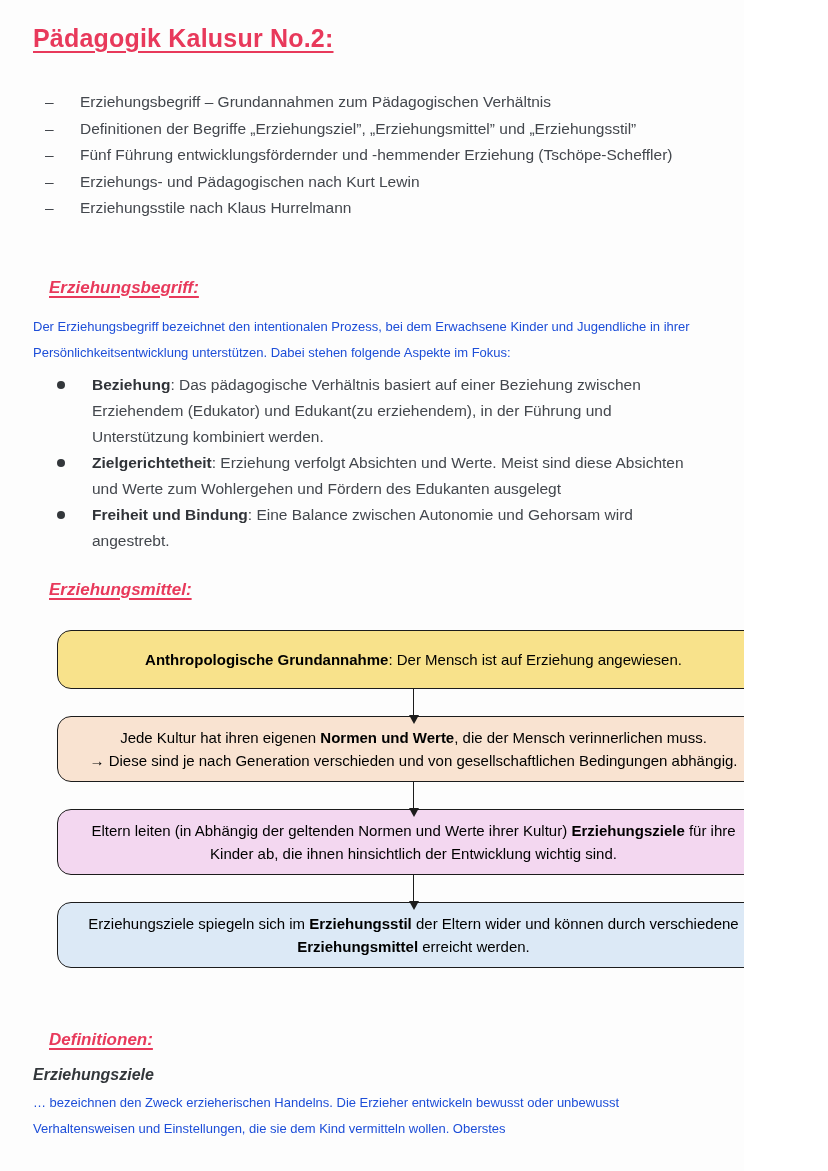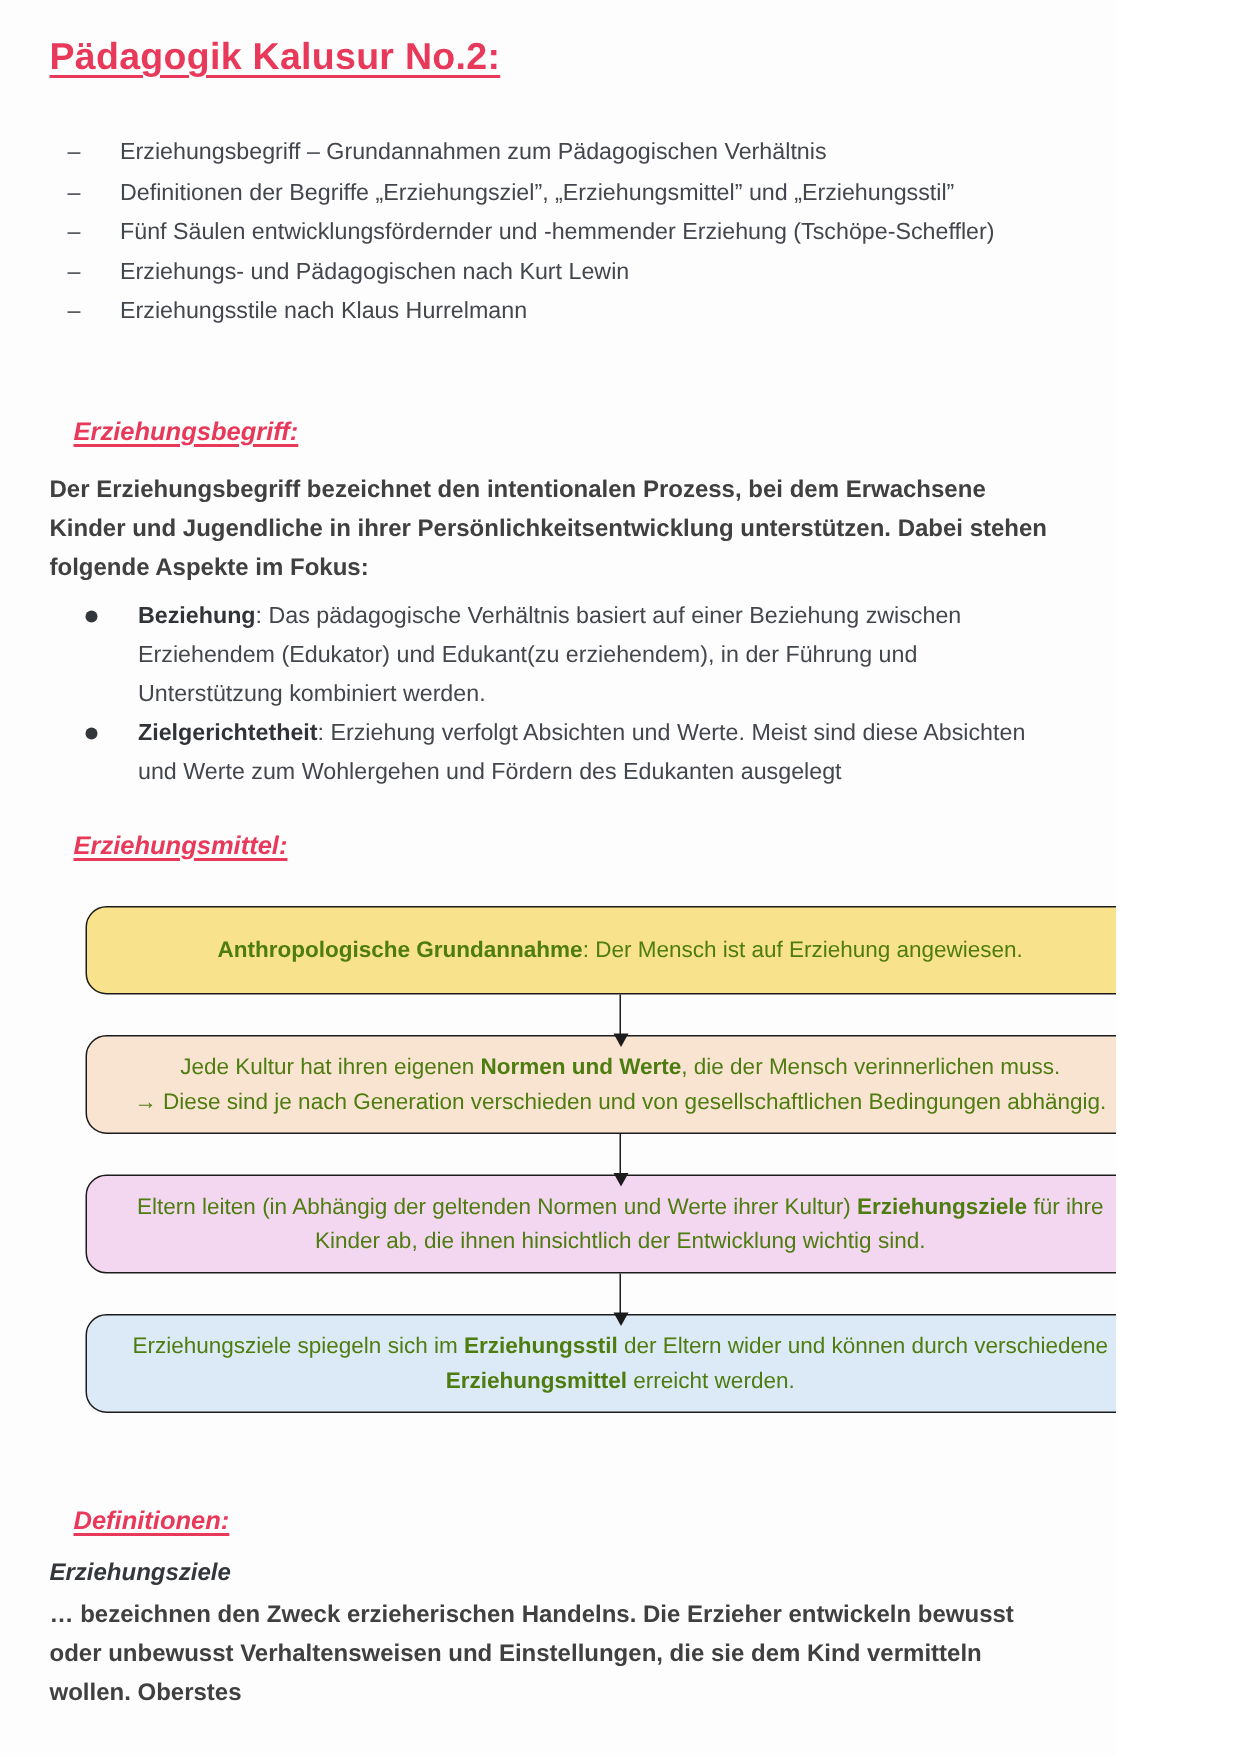--- a/index.html
+++ b/index.html
@@ -40,21 +40,21 @@
     text-underline-offset:3px;
     text-decoration-thickness:1.5px;
   }
   .head-erz{margin-top:56px;}
   .head-schluss{margin-top:26px;}
   .head-def{margin-top:62px;}
   
   p.body-par{
     margin:6px 0 0 0;
     max-width:720px;
-    font-size:16px;line-height:26px;color:#404040;font-weight:bold;
+    font-size:13px;line-height:26px;color:#1d4ed8;
   }
   
   ul.aspects{
     list-style:none;margin:6px 0 0 22px;padding:0;
     font-size:15.5px;line-height:26px;color:#43474d;
   }
   ul.aspects li{display:flex;align-items:flex-start;}
   ul.aspects .dot{
     flex:0 0 37px;position:relative;top:9px;
   }
@@ -70,21 +70,21 @@
     width:713px;
     display:flex;flex-direction:column;align-items:center;
   }
   .flow-box{
     box-sizing:border-box;
     width:713px;
     border:1.6px solid #1c1c1c;
     border-radius:14px;
     padding:9px 28px;
     font-size:15px;line-height:23px;
-    text-align:center;color:#4d7c0f;
+    text-align:center;color:#000000;
   }
   .flow-box.single{padding:17px 28px;}
   .flow-box .b{font-weight:700;}
   .flow-arrow{
     width:1.6px;height:27px;background:#1c1c1c;
     position:relative;margin:0 auto;
   }
   .flow-arrow::after{
     content:"";position:absolute;left:50%;bottom:-8px;transform:translateX(-50%);
     border-left:5px solid transparent;border-right:5px solid transparent;
@@ -107,21 +107,21 @@
       <li>
         <span class="dash">–</span>
         <span class="txt">Erziehungsbegriff – Grundannahmen zum Pädagogischen Verhältnis</span>
       </li>
       <li>
         <span class="dash">–</span>
         <span class="txt">Definitionen der Begriffe „Erziehungsziel”, „Erziehungsmittel” und „Erziehungsstil”</span>
       </li>
       <li>
         <span class="dash">–</span>
-        <span class="txt">Fünf Säulen entwicklungsfördernder und -hemmender Erziehung (Tschöpe-Scheffler)</span>
+        <span class="txt">Fünf Führung entwicklungsfördernder und -hemmender Erziehung (Tschöpe-Scheffler)</span>
       </li>
       <li>
         <span class="dash">–</span>
         <span class="txt">Erziehungs- und Pädagogischen nach Kurt Lewin</span>
       </li>
       <li>
         <span class="dash">–</span>
         <span class="txt">Erziehungsstile nach Klaus Hurrelmann</span>
       </li>
     </ul>
@@ -131,20 +131,24 @@
   <p class="body-par">Der Erziehungsbegriff bezeichnet den intentionalen Prozess, bei dem Erwachsene Kinder und Jugendliche in ihrer Persönlichkeitsentwicklung unterstützen. Dabei stehen folgende Aspekte im Fokus:</p>
 
   <ul class="aspects" id="aspect-list">
       <li>
         <span class="dot"></span>
         <span class="txt"><span class="term">Beziehung</span><span>: Das pädagogische Verhältnis basiert auf einer Beziehung zwischen Erziehendem (Edukator) und Edukant(zu erziehendem), in der Führung und Unterstützung kombiniert werden.</span></span>
       </li>
       <li>
         <span class="dot"></span>
         <span class="txt"><span class="term">Zielgerichtetheit</span><span>: Erziehung verfolgt Absichten und Werte. Meist sind diese Absichten und Werte zum Wohlergehen und Fördern des Edukanten ausgelegt</span></span>
+      </li>
+      <li>
+        <span class="dot"></span>
+        <span class="txt"><span class="term">Freiheit und Bindung</span><span>: Eine Balance zwischen Autonomie und Gehorsam wird angestrebt.</span></span>
       </li>
     </ul>
 
   <h2 class="red-head head-schluss">Erziehungsmittel:</h2>
 
   <div class="flowchart" id="flowchart">
       <div class="flow-box single" style="background: rgb(248, 226, 139);">
         <div class="flow-line"><span class="b">Anthropologische Grundannahme</span><span>: Der Mensch ist auf Erziehung angewiesen.</span></div>
       </div>
       <div class="flow-arrow"></div>

